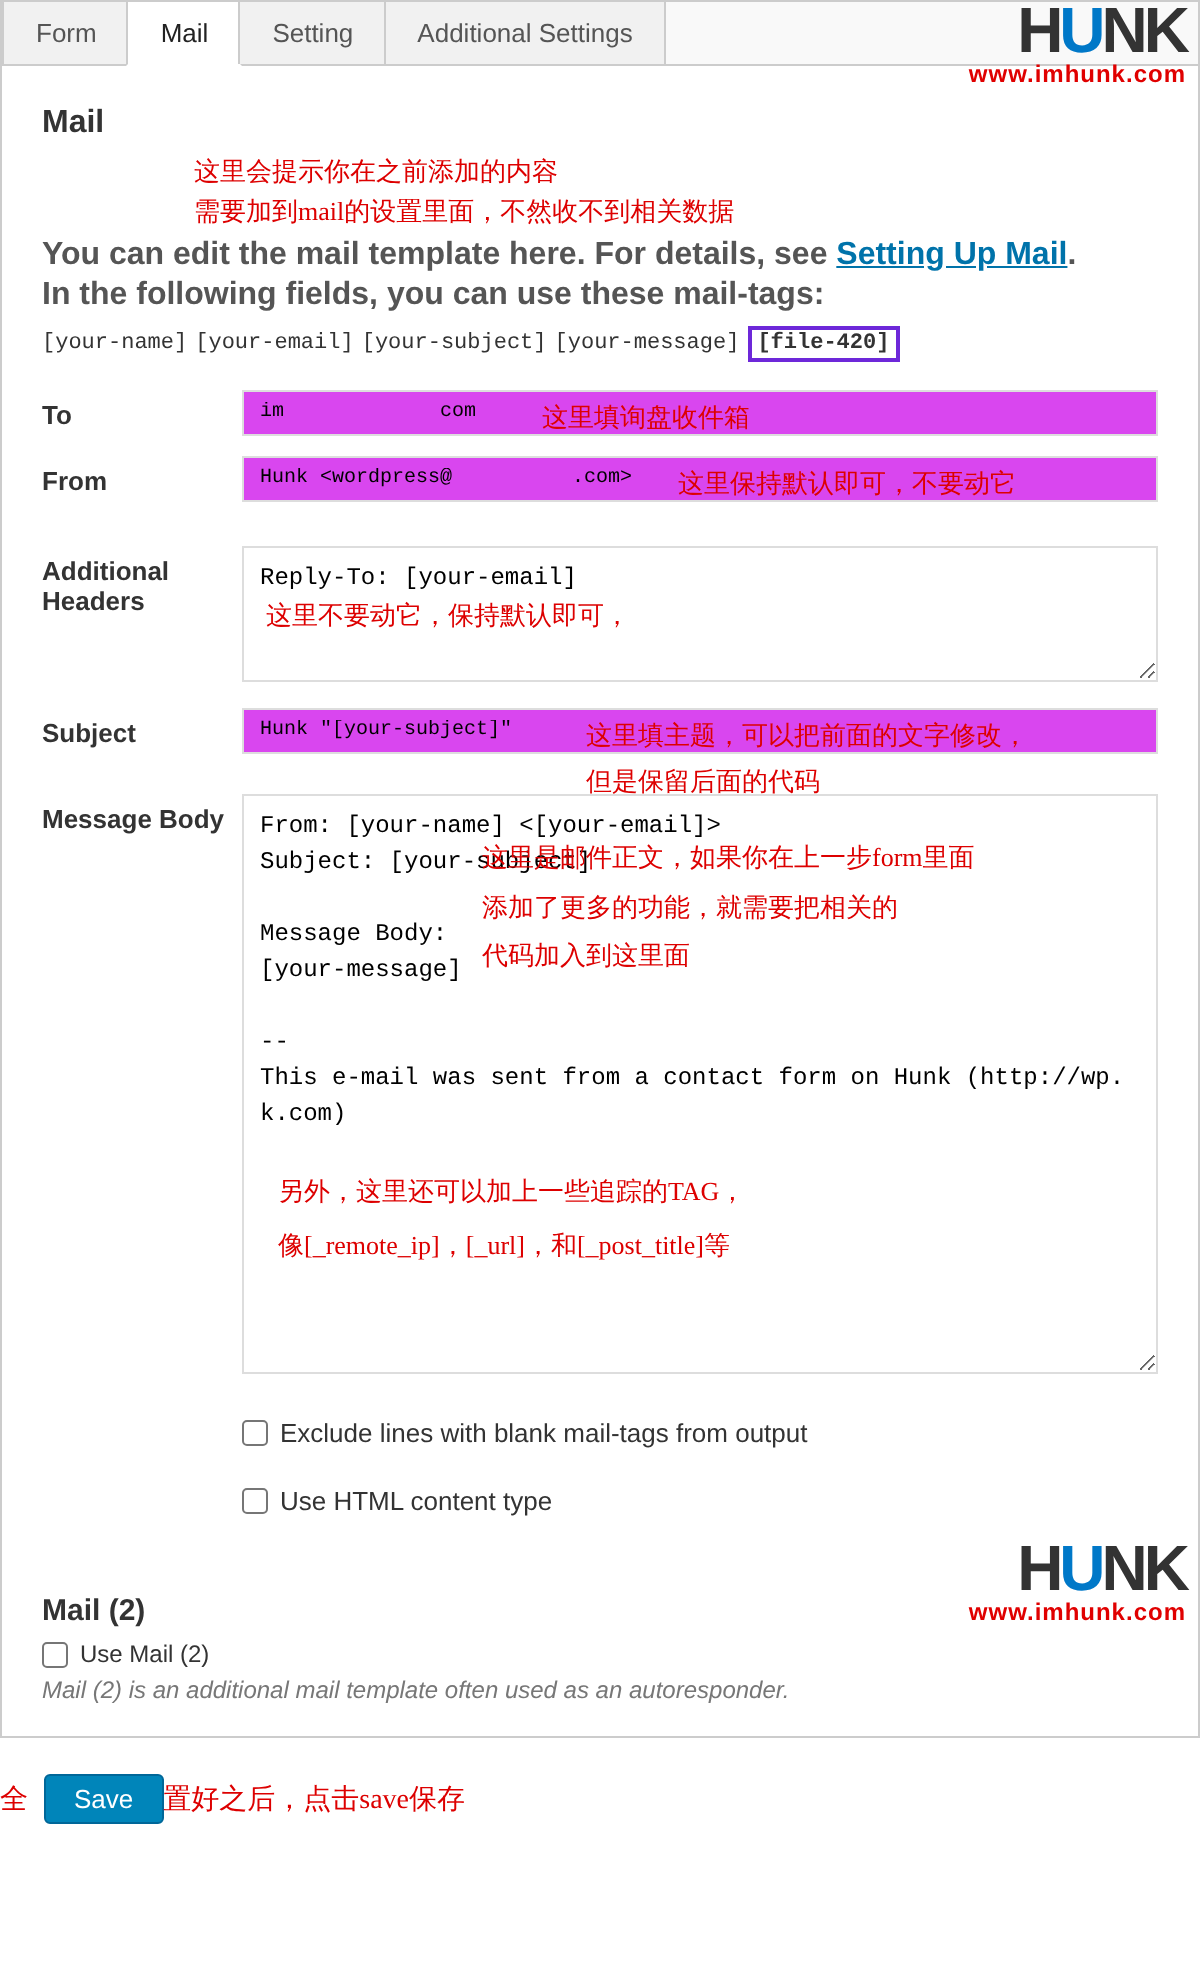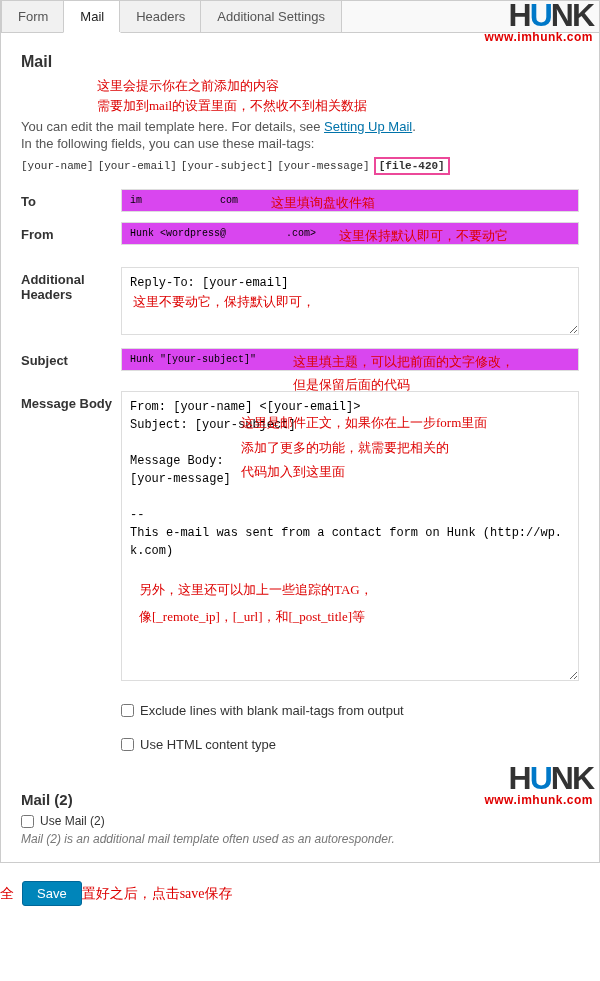--- a/index.html
+++ b/index.html
@@ -11,24 +11,24 @@
     .tab.active { background: #fff; border-bottom: 1px solid #fff; margin-bottom: -1px; font-weight: 500; color: #222; }
     .tab:first-child { margin-left: 0; }
     
     .logo { position: absolute; right: 6px; top: 0px; text-align: right; }
     .hunk { font-family: Arial, sans-serif; font-weight: 900; font-size: 32px; color: #333; letter-spacing: -2px; line-height: 0.9; }
     .hunk .u { color: #0078c8; }
     .url { font-size: 12px; color: #e00000; font-weight: bold; letter-spacing: 0.5px; }
     
     .content { padding: 10px 20px; }
     .section-title { font-size: 16px; font-weight: 600; margin: 10px 0 6px; }
-    .desc { font-size: 13px; color: #555; margin: 2px 0; }
+    .desc { font-size: 16px; color: #555; margin: 2px 0; font-weight: bold; }
     .desc a { color: #0073aa; text-decoration: underline; }
     .tags-line { font-family: "Courier New", monospace; font-size: 11px; margin: 6px 0 14px; display: flex; align-items: center; flex-wrap: wrap; gap: 4px; }
-    .tag-boxed { border: 2px solid #ec4899; padding: 1px 3px; font-weight: bold; text-align: right; }
+    .tag-boxed { border: 2px solid #6d28d9; padding: 1px 3px; font-weight: bold; text-align: right; }
     
     .note { color: #d00; font-family: "SimSun","宋体",serif; font-size: 13px; }
     .note-top1 { margin: 4px 0 2px 76px; }
     .note-top2 { margin: 0 0 4px 76px; }
     
     .row { display: flex; margin: 10px 0; align-items: flex-start; }
     .label { width: 100px; font-weight: 600; font-size: 13px; padding-top: 5px; }
     .field { flex: 1; position: relative; }
     .input { width: 100%; border: 1px solid #ddd; padding: 5px 8px; font-size: 10px; font-family: "Courier New", monospace; background: #d946ef; }
     .textarea { width: 100%; border: 1px solid #ddd; padding: 6px 8px; font-size: 12px; font-family: "Courier New", monospace; background: #fff; resize: vertical; line-height: 1.5; }
@@ -49,21 +49,21 @@
     .attach-overlay { position: absolute; left: 15px; top: 8px; line-height: 1.9; }
     .track-note { position: absolute; left: 18px; top: 185px; line-height: 2.1; }
   </style>
 </head>
 <body>
 
 <div class="wrap">
   <div class="tabs">
     <div class="tab">Form</div>
     <div class="tab active">Mail</div>
-    <div class="tab">Headers</div>
+    <div class="tab">Setting</div>
     <div class="tab">Additional Settings</div>
   </div>
 
   <div class="logo">
     <div class="hunk"><span>H</span><span class="u">U</span><span>NK</span></div>
     <div class="url">www.imhunk.com</div>
   </div>
 
   <div class="content">
     <div class="section-title">Mail</div>

